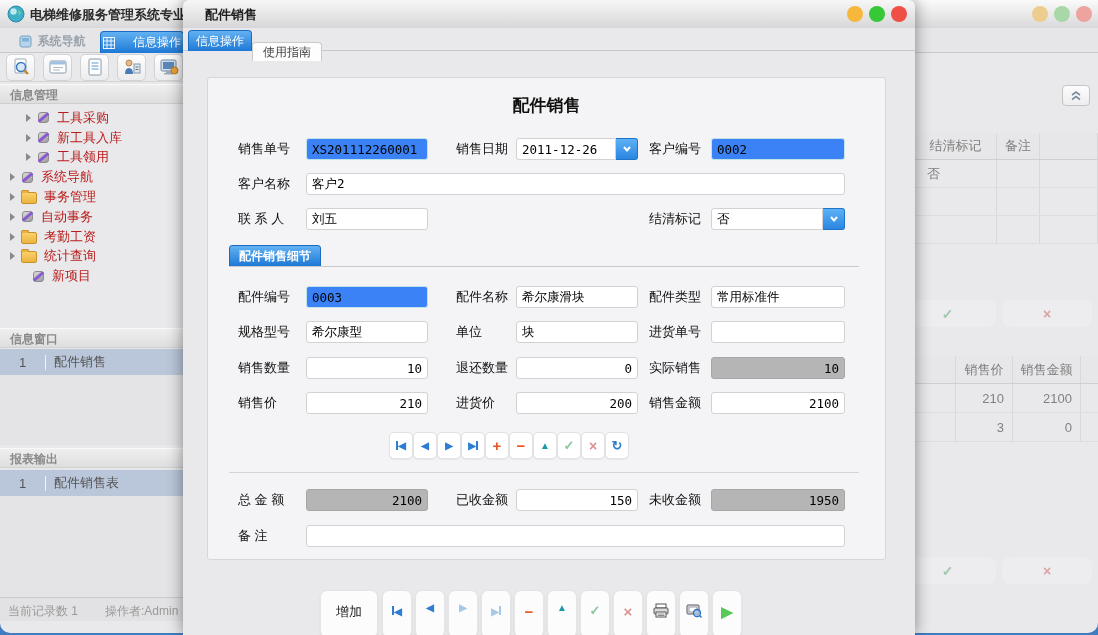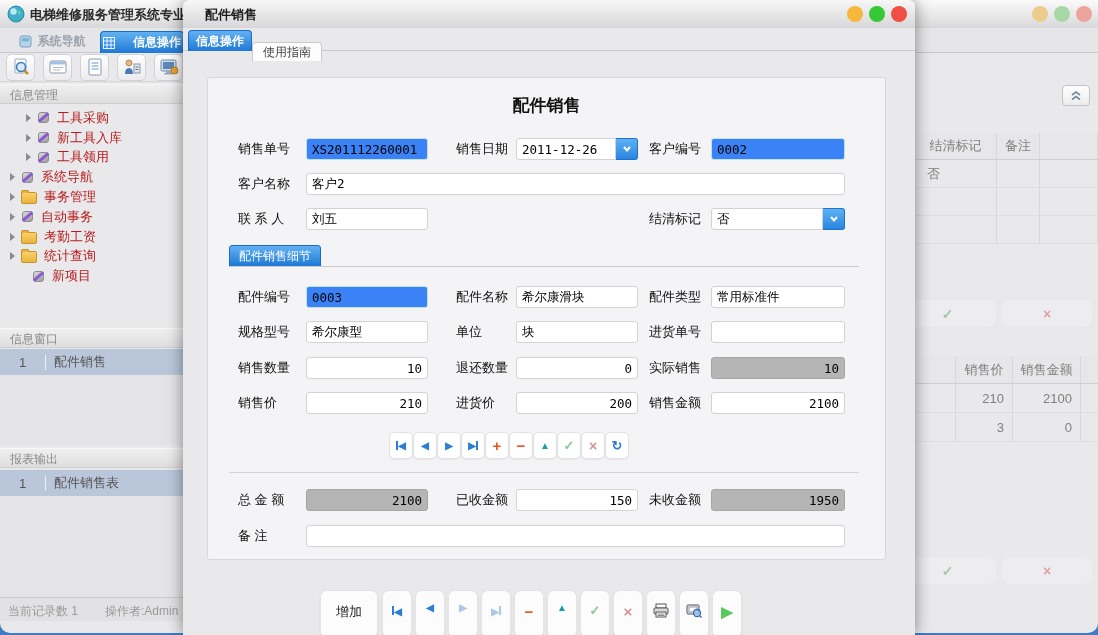--- a/index.html
+++ b/index.html
@@ -15,33 +15,33 @@
   .app-title{position:absolute;left:30px;top:6px;font-size:13px;font-weight:bold;color:#2b2b2b}
   .dot{position:absolute;top:6px;width:16px;height:16px;border-radius:50%}
   .fade-y{background:#edcd8e}.fade-g{background:#a8d8a8}.fade-r{background:#eda39e}
   .live-y{background:#f6b73c}.live-g{background:#37c837}.live-r{background:#ef4f45}
 
   .main-tabbar{position:absolute;left:0;top:28px;right:0;height:24px;background:#e6e6e8;
                border-bottom:1px solid #c9c9cb}
   .tab-inactive{position:absolute;left:6px;top:3px;width:92px;height:21px;display:flex;gap:6px;
                 align-items:center;justify-content:center;color:#9aa2ac;font-size:12px;font-weight:bold}
   .tab-active{display:flex;gap:18px;align-items:center;justify-content:center;
-              background:linear-gradient(#62b1f2,#1e79d6);color:#fff;font-size:12px;font-weight:bold;
+              background:linear-gradient(#62b1f2,#1e79d6);color:#fff;font-size:12px;font-weight:normal;
               border-radius:4px 4px 0 0;border:1px solid #1a6cc2;border-bottom:none}
   .main-tab-ops{position:absolute;left:100px;top:3px;width:82px;height:21px}
 
   .main-toolbar{position:absolute;left:0;top:53px;width:183px;height:29px;display:flex;gap:8px;
                 padding-left:6px;align-items:center;border-bottom:1px solid #d5d5d7;box-sizing:border-box}
   .tbtn{width:33px;height:25px;background:linear-gradient(#fefefe,#ececee);border:1px solid #d2d2d4;
         border-radius:5px;display:flex;align-items:center;justify-content:center}
 
   
   .section-header{position:absolute;left:0;width:183px;height:20px;line-height:20px;
                   background:linear-gradient(#efefef,#dededf);color:#8a8a8a;font-size:12px;
-                  font-weight:normal;padding-left:10px;box-sizing:border-box;
+                  font-weight:bold;padding-left:10px;box-sizing:border-box;
                   border-top:1px solid #f8f8f8;border-bottom:1px solid #cfcfd1}
   .tree{position:absolute;left:0;top:108px;width:183px}
   .tree-row{height:19.8px;display:flex;align-items:center;color:#b91c1c;font-size:13px}
   .tree-row.lvl0{padding-left:10px}
   .tree-row.lvl1{padding-left:26px}
   .tree-arrow{width:0;height:0;border-left:5px solid #8a8a8a;border-top:4px solid transparent;
               border-bottom:4px solid transparent;margin-right:6px}
   .tree-arrow.none{visibility:hidden}
   .icon-tool{width:13px;height:13px;position:relative;margin-right:7px;flex:none}
   .icon-tool::before{content:"";position:absolute;inset:1px;background:linear-gradient(150deg,#dcdcdc,#9c9c9c);
@@ -105,21 +105,21 @@
   .c2l{left:248px}.c2i{left:308px;width:122px}
   .c3l{left:441px}.c3i{left:503px;width:134px}
   .widei{left:98px;width:539px}
   .combo{position:absolute;top:0;height:22px;display:flex}
   .combo .inp{position:relative;border-radius:3px 0 0 3px}
   .combo-btn{width:22px;height:22px;background:linear-gradient(#5db2f5,#2a85e0);border:1px solid #1e74cc;
              border-left:none;border-radius:0 3px 3px 0;display:flex;align-items:center;
              justify-content:center;box-sizing:border-box}
   .detail-tab{position:absolute;left:21px;top:167px;width:92px;height:22px;
               background:linear-gradient(#62b1f2,#1e79d6);border:1px solid #1a6cc2;border-radius:3px 3px 0 0;
-              color:#fff;font-size:12px;font-weight:normal;display:flex;align-items:center;
+              color:#fff;font-size:12px;font-weight:bold;display:flex;align-items:center;
               justify-content:center;box-sizing:border-box}
   .tabline{position:absolute;left:21px;right:26px;top:188px;border-top:1px solid #c9c9cb}
   .divline{position:absolute;left:21px;right:26px;top:394px;border-top:1px solid #d4d4d6}
 
   .navbtn{position:absolute;top:354px;width:22px;height:25px;background:#fff;border:1px solid #e2e2e4;
           border-radius:5px;display:flex;align-items:center;justify-content:center;font-size:11px;
           font-weight:bold;box-shadow:0 1px 1px rgba(0,0,0,.06)}
   .blue{color:#2d7dd2}.orange{color:#e8551e}.teal{color:#189aa8}
   .soft-green{color:#8cc79e}.soft-red{color:#de9191}
   .vbar{width:2px;height:9px;background:#2d7dd2;display:inline-block}

